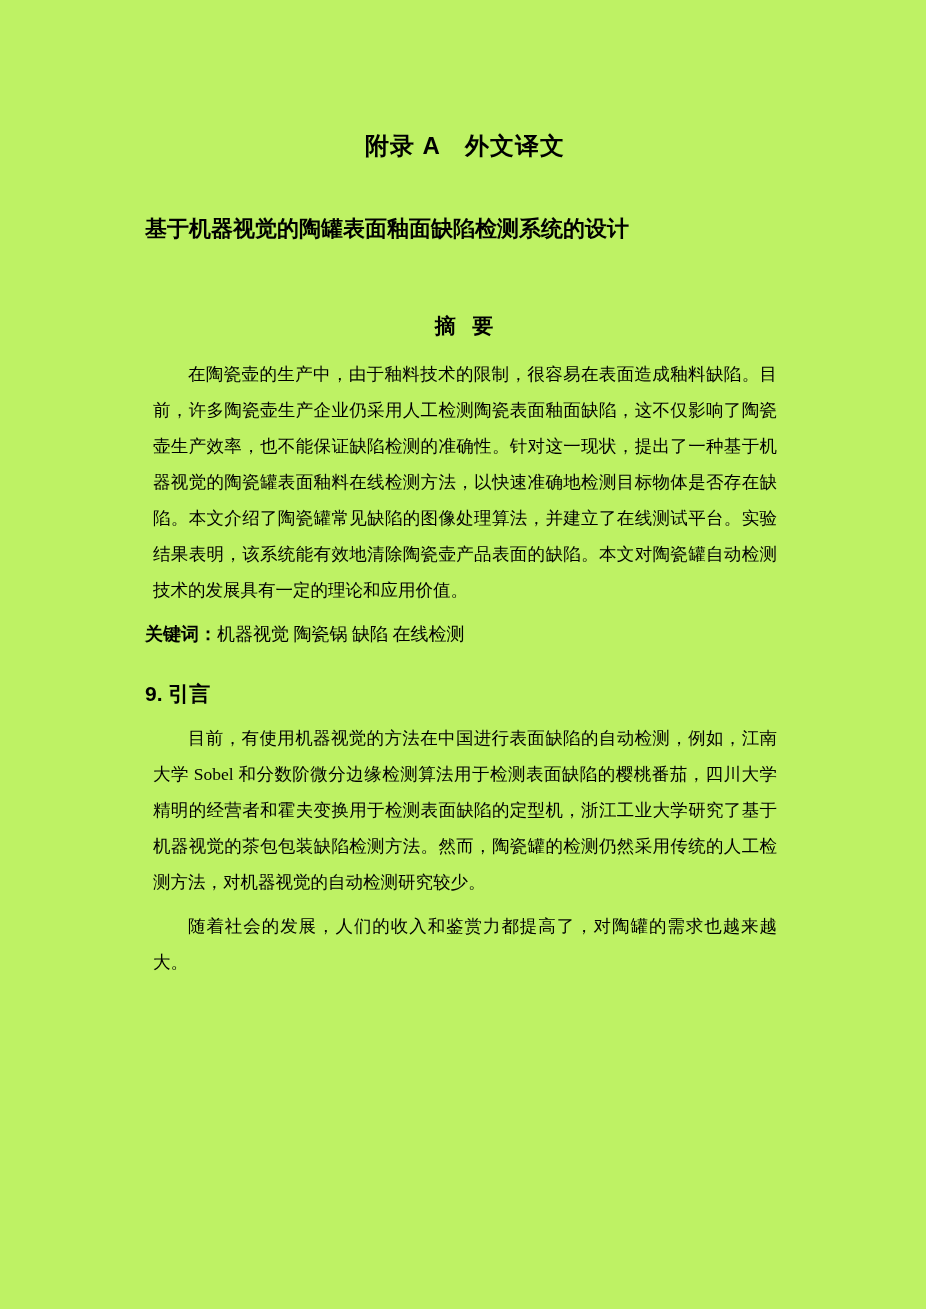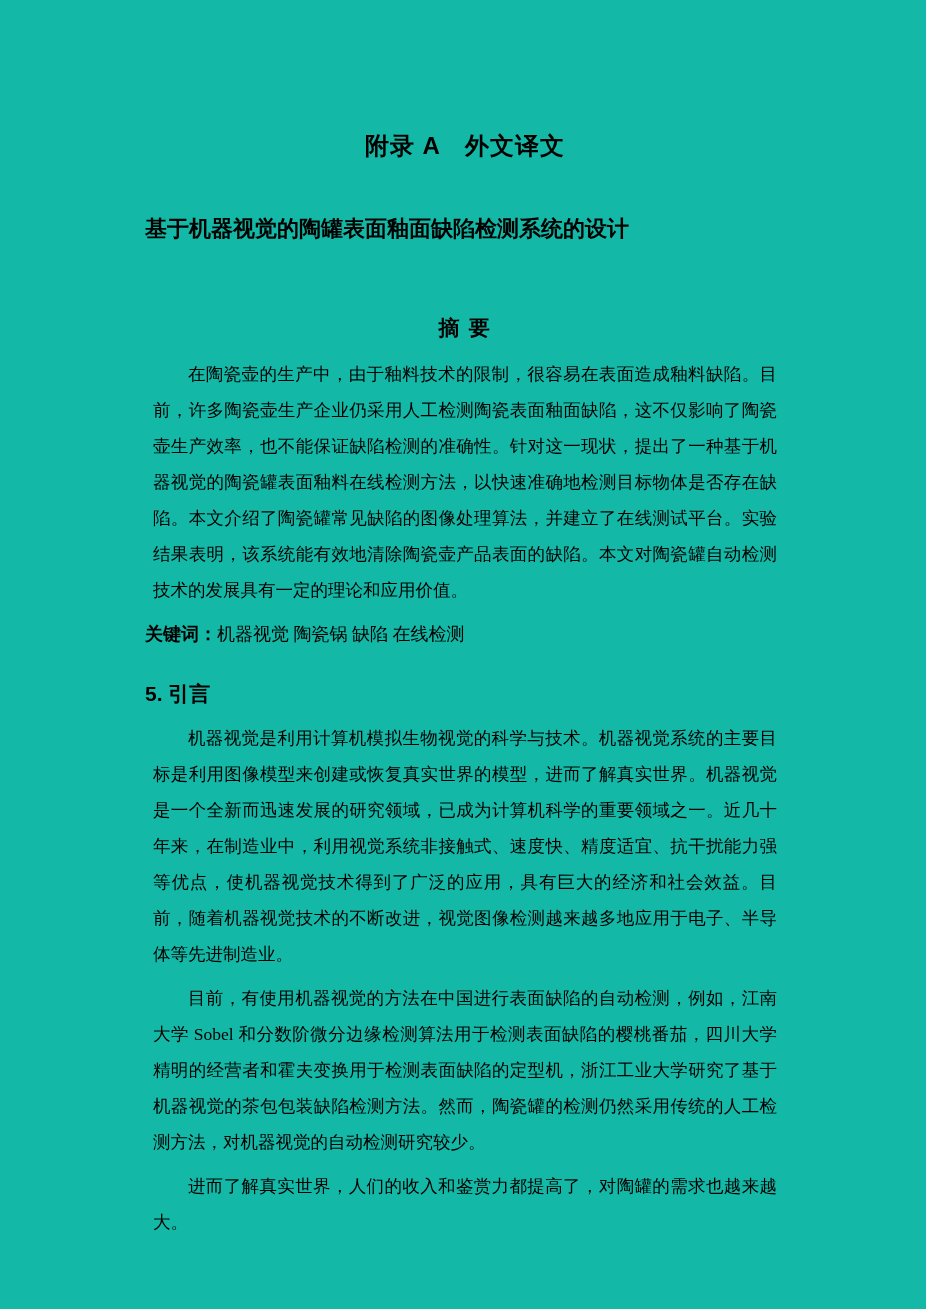--- a/index.html
+++ b/index.html
@@ -11,42 +11,42 @@
     width: 926px;
     height: 1309px;
     color: #000000;
     font-family: "Liberation Serif", "DejaVu Serif", serif;
   }
   .page {
     box-sizing: border-box;
     width: 926px;
     height: 1309px;
     padding: 130px 141px 50px 145px;
-    background: #14b8a6;
+    background: #bef264;
     overflow: hidden;
   }
   .appendix-title {
     font-family: "Liberation Sans", "DejaVu Sans", sans-serif;
     font-weight: bold;
     font-size: 24px;
     line-height: 32px;
     text-align: center;
     margin: 0 0 52px 0;
     letter-spacing: 1px;
   }
   .doc-title {
     font-family: "Liberation Sans", "DejaVu Sans", sans-serif;
     font-weight: bold;
     font-size: 22px;
     line-height: 30px;
     text-align: left;
     margin: 0 0 70px 0;
   }
   .abstract-heading {
-    font-family: Liberation Serif, serif;
+    font-family: Liberation Mono, monospace;
     font-weight: bold;
     font-size: 21px;
     line-height: 28px;
     text-align: center;
     margin: 0 0 14px 0;
     letter-spacing: 2px;
   }
   .body-text {
     font-size: 17.5px;
     line-height: 36px;
@@ -83,21 +83,20 @@
   <h2 class="doc-title">基于机器视觉的陶罐表面釉面缺陷检测系统的设计</h2>
 
   <h3 class="abstract-heading">摘  要</h3>
 
   <p class="body-text">在陶瓷壶的生产中，由于釉料技术的限制，很容易在表面造成釉料缺陷。目前，许多陶瓷壶生产企业仍采用人工检测陶瓷表面釉面缺陷，这不仅影响了陶瓷壶生产效率，也不能保证缺陷检测的准确性。针对这一现状，提出了一种基于机器视觉的陶瓷罐表面釉料在线检测方法，以快速准确地检测目标物体是否存在缺陷。本文介绍了陶瓷罐常见缺陷的图像处理算法，并建立了在线测试平台。实验结果表明，该系统能有效地清除陶瓷壶产品表面的缺陷。本文对陶瓷罐自动检测技术的发展具有一定的理论和应用价值。</p>
 
   <p class="keywords-line">
     <span class="keywords-label">关键词：</span><span>机器视觉  陶瓷锅  缺陷  在线检测</span>
   </p>
 
-  <h4 class="section-heading">5. 引言</h4>
+  <h4 class="section-heading">9. 引言</h4>
 
-  <p class="body-text">机器视觉是利用计算机模拟生物视觉的科学与技术。机器视觉系统的主要目标是利用图像模型来创建或恢复真实世界的模型，进而了解真实世界。机器视觉是一个全新而迅速发展的研究领域，已成为计算机科学的重要领域之一。近几十年来，在制造业中，利用视觉系统非接触式、速度快、精度适宜、抗干扰能力强等优点，使机器视觉技术得到了广泛的应用，具有巨大的经济和社会效益。目前，随着机器视觉技术的不断改进，视觉图像检测越来越多地应用于电子、半导体等先进制造业。</p>
 
   <p class="body-text">目前，有使用机器视觉的方法在中国进行表面缺陷的自动检测，例如，江南大学 Sobel 和分数阶微分边缘检测算法用于检测表面缺陷的樱桃番茄，四川大学精明的经营者和霍夫变换用于检测表面缺陷的定型机，浙江工业大学研究了基于机器视觉的茶包包装缺陷检测方法。然而，陶瓷罐的检测仍然采用传统的人工检测方法，对机器视觉的自动检测研究较少。</p>
 
-  <p class="body-text">进而了解真实世界，人们的收入和鉴赏力都提高了，对陶罐的需求也越来越大。</p>
+  <p class="body-text">随着社会的发展，人们的收入和鉴赏力都提高了，对陶罐的需求也越来越大。</p>
 
 </div>
 
 </body></html>

